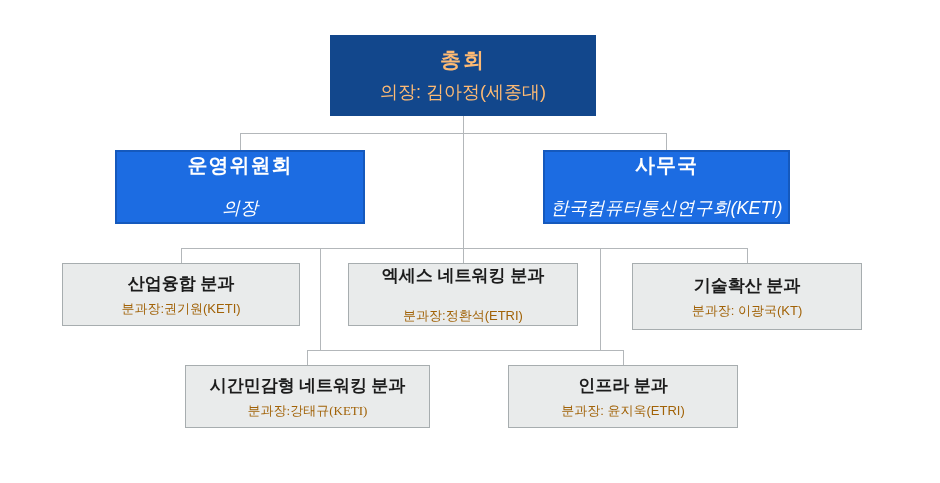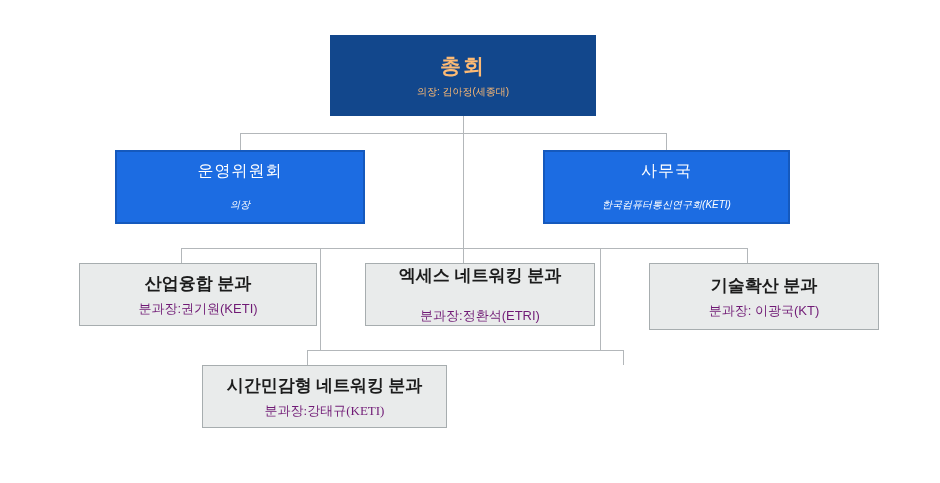--- a/index.html
+++ b/index.html
@@ -10,26 +10,26 @@
     --border-gray:#a7adaf;
     --line:#b3b7ba;
   }
   html,body{margin:0;padding:0;background:#ffffff;}
   body{font-family:"Liberation Sans","DejaVu Sans",sans-serif;}
   .canvas{position:relative;width:940px;height:483px;background:#ffffff;overflow:hidden;}
   .line{position:absolute;background:var(--line);}
   .box{position:absolute;box-sizing:border-box;text-align:center;display:flex;flex-direction:column;justify-content:center;align-items:center;}
   .box-navy{background:var(--navy);color:#fdba74;}
   .box-blue{background:var(--blue);color:#ffffff;border:2px solid var(--blue-border);}
-  .box-gray{background:var(--box-gray);border:1px solid var(--border-gray);color:#1d1d1d;margin-left:17px;}
+  .box-gray{background:var(--box-gray);border:1px solid var(--border-gray);color:#1d1d1d;}
   .t-xl{font-size:21px;font-weight:bold;letter-spacing:2px;margin-bottom:5px;}
-  .t-lg{font-size:16px;font-weight:normal;letter-spacing:1px;}
+  .t-lg{font-size:20px;font-weight:bold;letter-spacing:1px;}
   .t-md{font-size:17px;font-weight:bold;color:#1c1c1c;}
-  .sub{font-size:10px;line-height:1.45;}
-  .sub-dark{font-size:13px;color:#701a75;margin-top:5px;}
+  .sub{font-size:18px;line-height:1.45;}
+  .sub-dark{font-size:13px;color:#a16207;margin-top:5px;}
   .mt3{margin-top:16px;font-style:italic;}
 </style>
 </head>
 <body>
 
 <div class="canvas">
 
   <div class="line" style="left:463px;top:116px;width:1px;height:132px;"></div>
   <div class="line" style="left:240px;top:133px;width:427px;height:1px;"></div>
   <div class="line" style="left:240px;top:133px;width:1px;height:17px;"></div>
@@ -72,14 +72,18 @@
   <div class="box box-gray" style="left:632px;top:263px;width:230px;height:67px;">
     <div class="t-md">기술확산 분과</div>
     <div class="sub-dark">분과장: 이광국(KT)</div>
   </div>
 
   <div class="box box-gray" style="left:185px;top:365px;width:245px;height:63px;font-family:Liberation Serif, serif;">
     <div class="t-md">시간민감형 네트워킹 분과</div>
     <div class="sub-dark">분과장:강태규(KETI)</div>
   </div>
 
+  <div class="box box-gray" style="left:508px;top:365px;width:230px;height:63px;">
+    <div class="t-md">인프라 분과</div>
+    <div class="sub-dark">분과장: 윤지욱(ETRI)</div>
+  </div>
 
 </div>
 
 </body></html>

